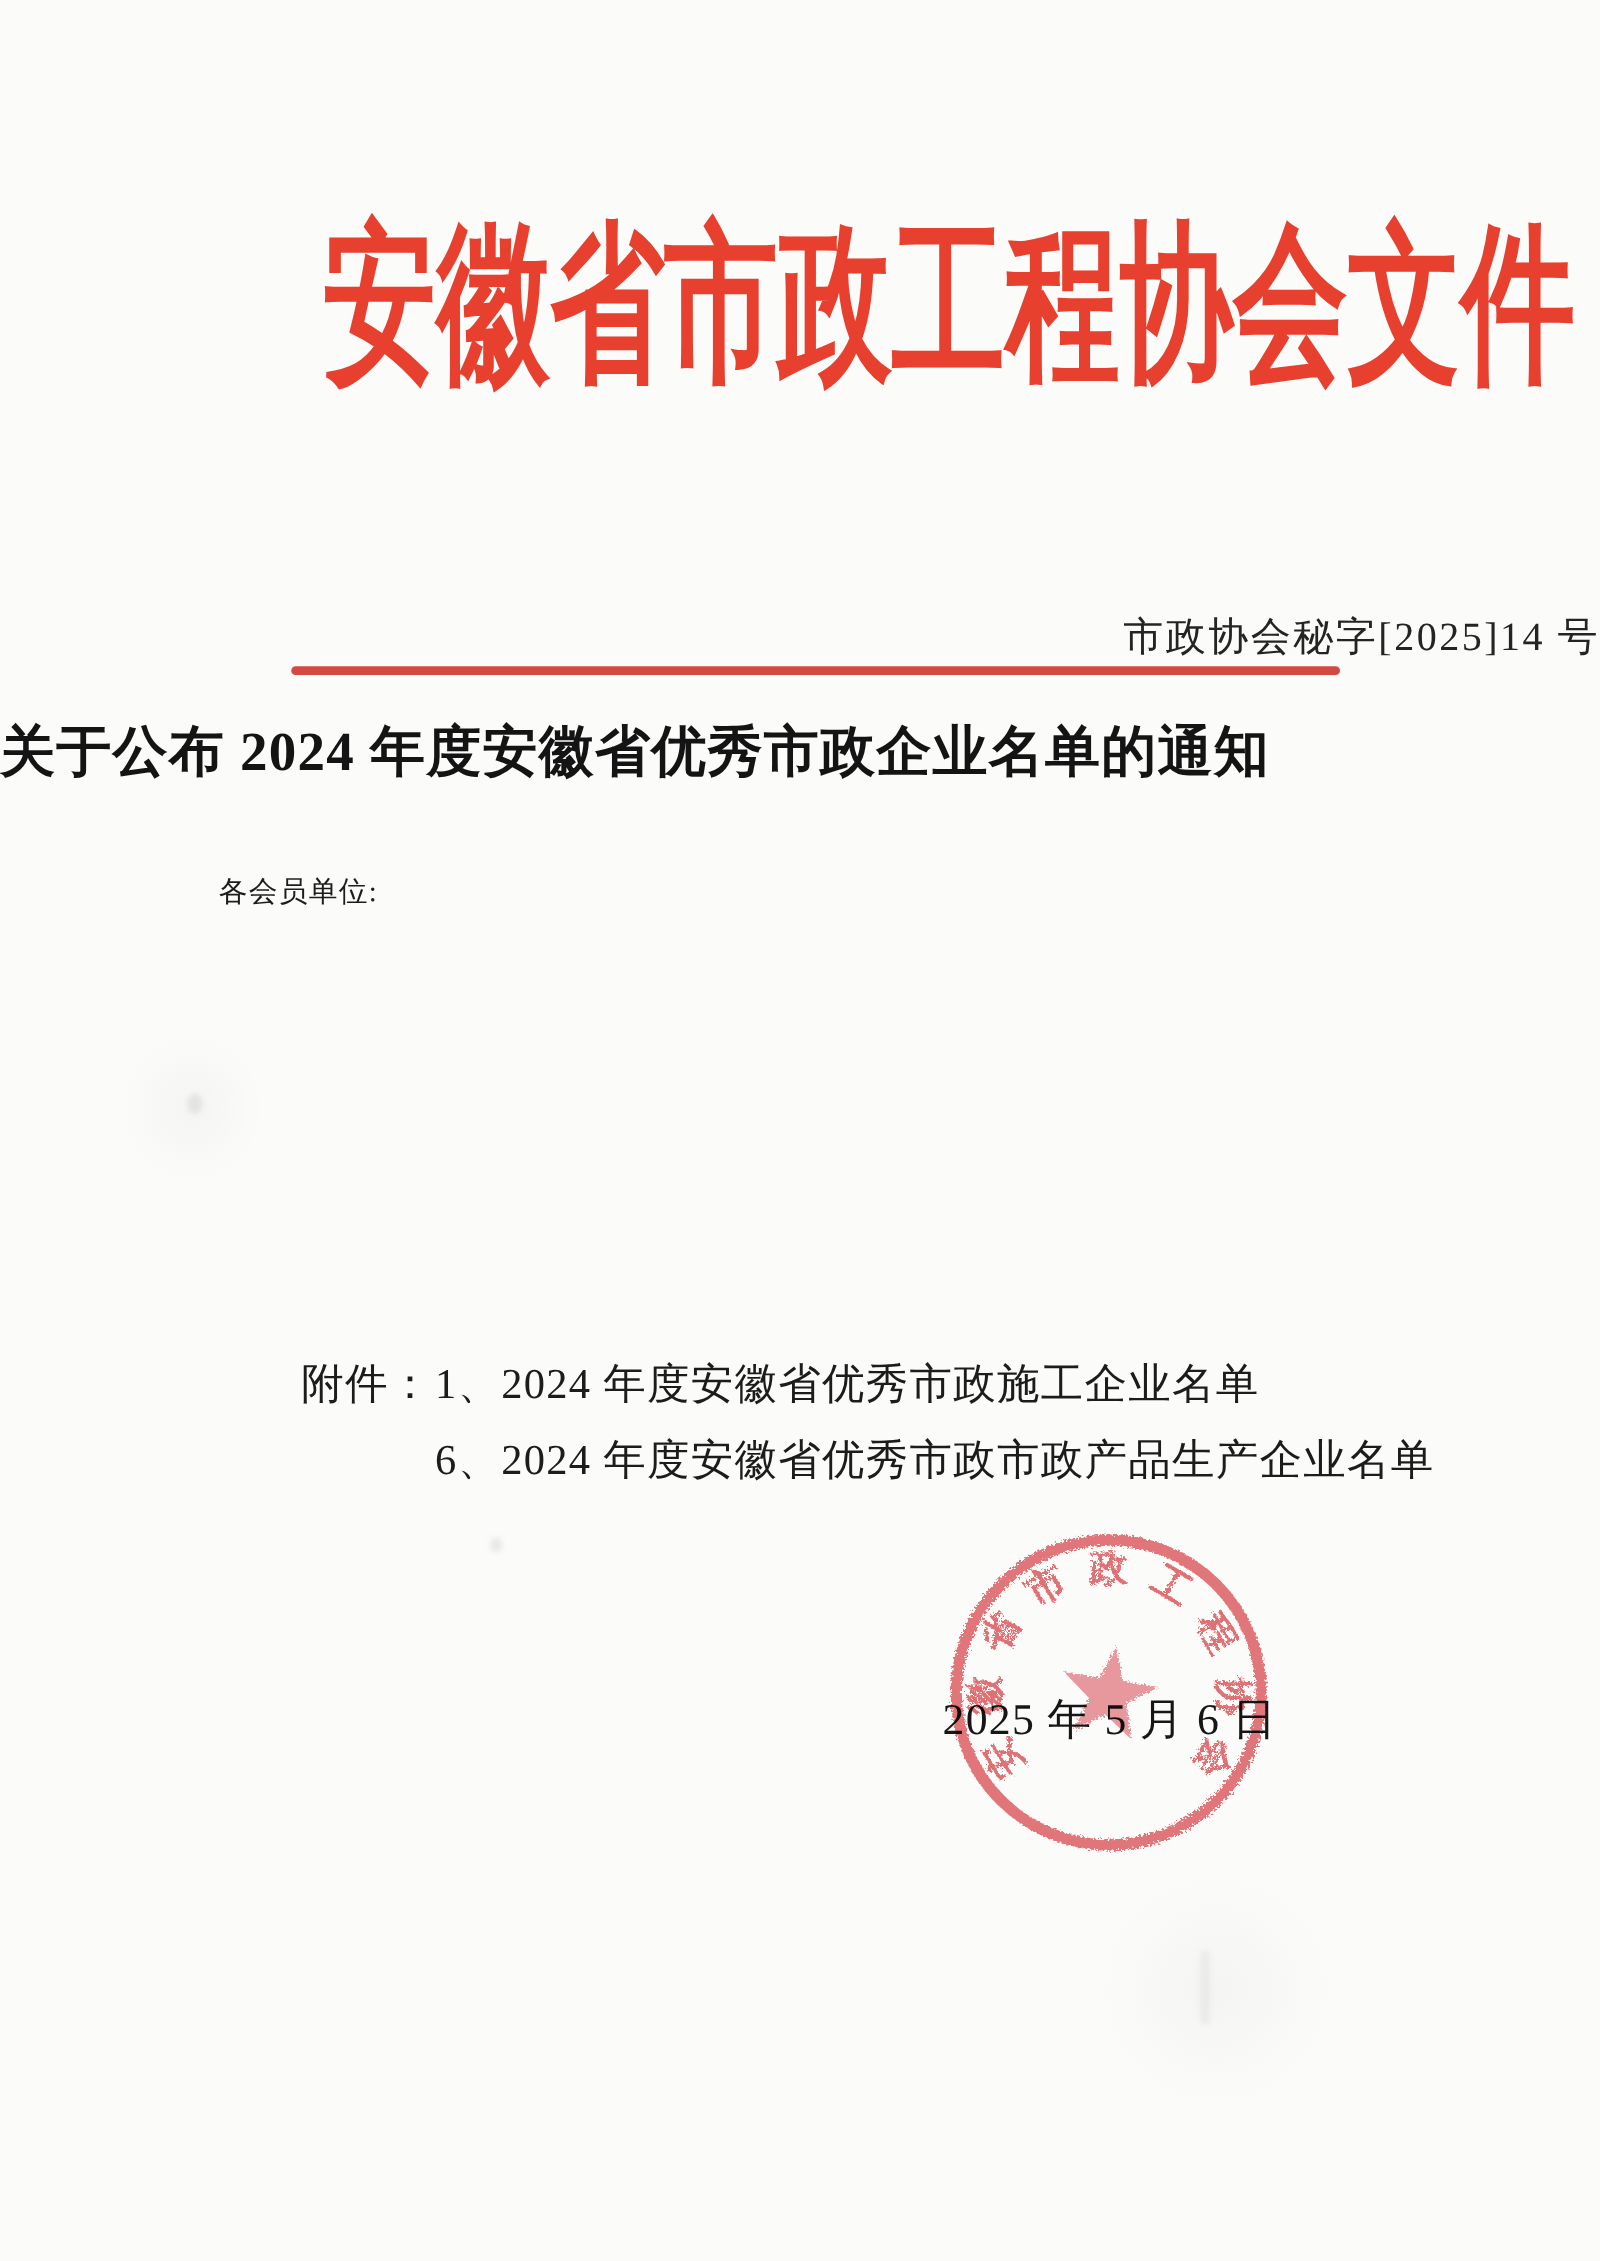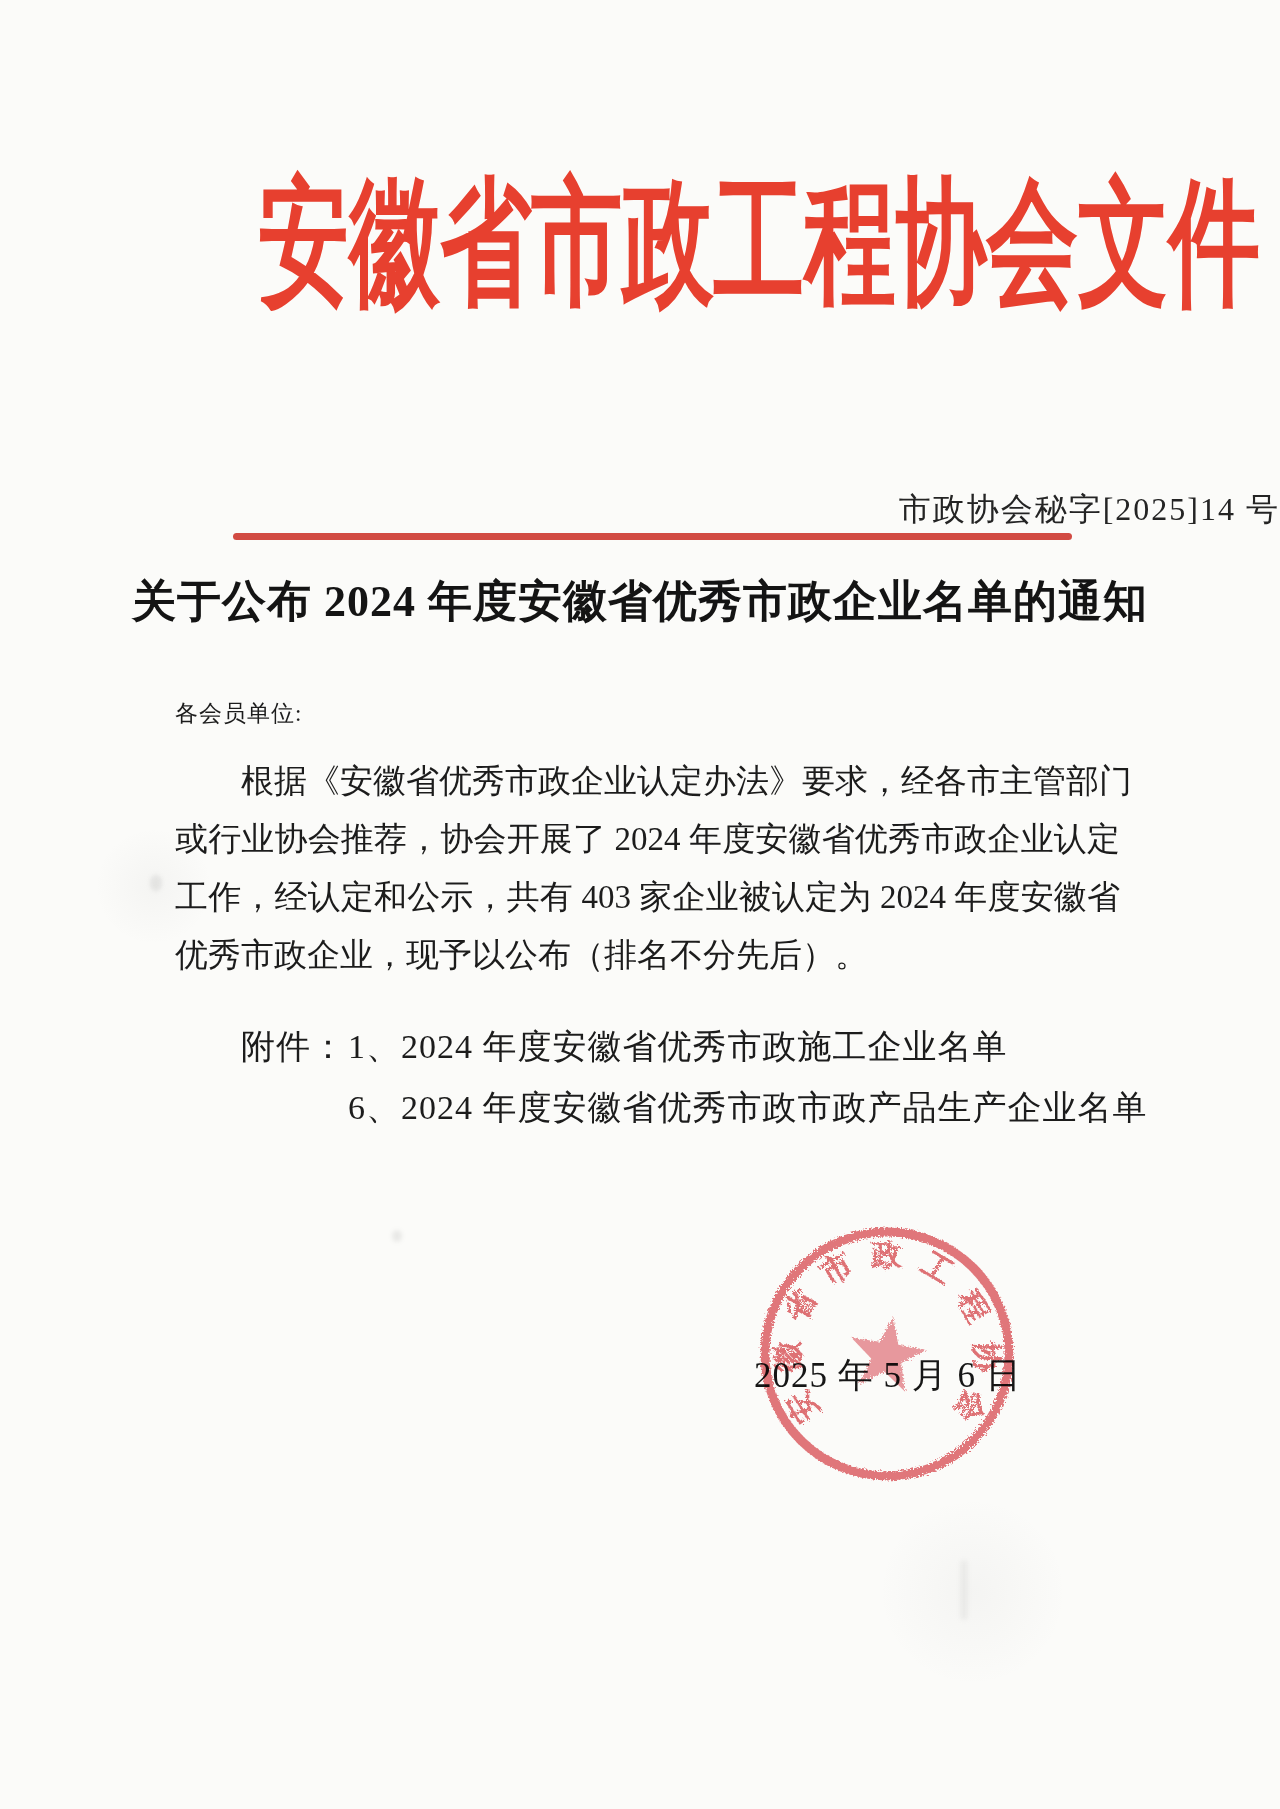--- a/index.html
+++ b/index.html
@@ -46,21 +46,20 @@
     white-space:nowrap;
   }
   .red-divider{
     position:absolute;top:533px;left:233px;
     width:839px;height:7px;
     background:var(--c-line-red);
     border-radius:4px;
   }
   .notice-title{
     position:absolute;top:572px;left:0;width:100%;margin:0;
-    text-align:center;
     font-size:44px;font-weight:900;
     color:#141414;
     letter-spacing:1px;
     white-space:nowrap;
   }
   .salutation{
     position:absolute;top:698px;left:175px;
     font-size:23px;letter-spacing:1px;
     white-space:nowrap;
   }
@@ -70,21 +69,21 @@
   }
   .para-line{
     height:58px;line-height:58px;
     white-space:nowrap;
     text-align:justify;
     text-align-last:justify;
   }
   .para-line.indent{ padding-left:66px; }
   .para-line.last{ text-align-last:left; }
   .attachments{
-    position:absolute;top:1016px;left:241px;
+    position:absolute;top:1077px;left:241px;
     font-size:34px;
   }
   .att-row{
     height:61px;line-height:61px;white-space:nowrap;
     letter-spacing:1px;
   }
   .att-label,.att-spacer{
     display:inline-block;width:107px;
   }
   .date{
@@ -121,26 +120,20 @@
   </div>
 
   <div class="doc-number">市政协会秘字[2025]14 号</div>
 
   <div class="red-divider"></div>
 
   <h1 class="notice-title">关于公布 2024 年度安徽省优秀市政企业名单的通知</h1>
 
   <div class="salutation">各会员单位:</div>
 
-  <div class="para">
-    <div class="para-line indent">根据《安徽省优秀市政企业认定办法》要求，经各市主管部门</div>
-    <div class="para-line">或行业协会推荐，协会开展了 2024 年度安徽省优秀市政企业认定</div>
-    <div class="para-line">工作，经认定和公示，共有 403 家企业被认定为 2024 年度安徽省</div>
-    <div class="para-line last">优秀市政企业，现予以公布（排名不分先后）。</div>
-  </div>
 
   <div class="attachments">
     <div class="att-row">
       <span class="att-label">附件：</span><span>1、2024 年度安徽省优秀市政施工企业名单</span>
     </div>
     <div class="att-row">
       <span class="att-spacer"></span><span>6、2024 年度安徽省优秀市政市政产品生产企业名单</span>
     </div>
   </div>
 

